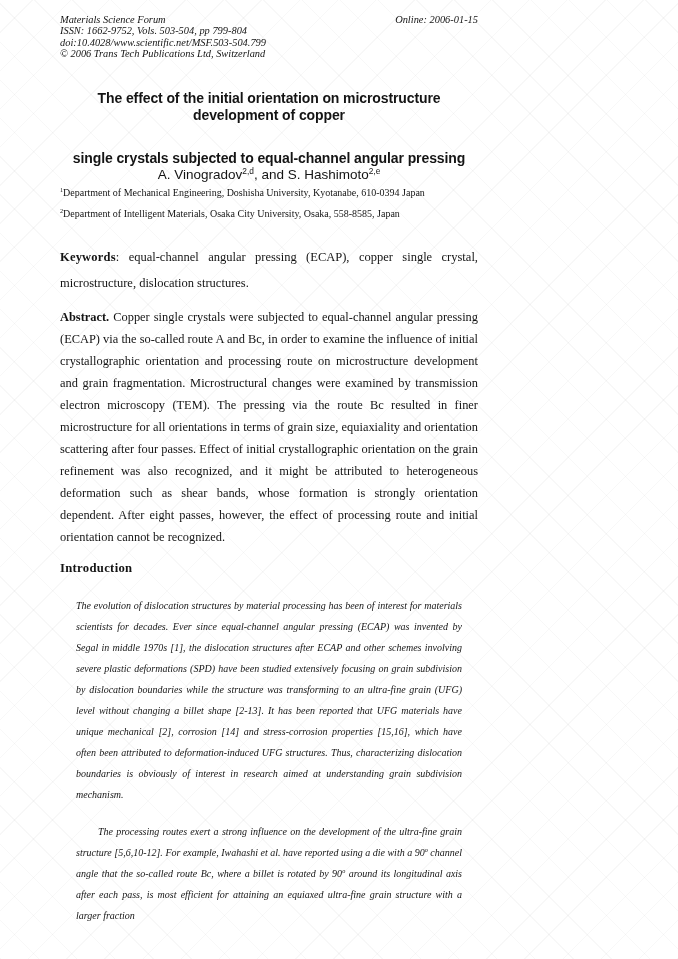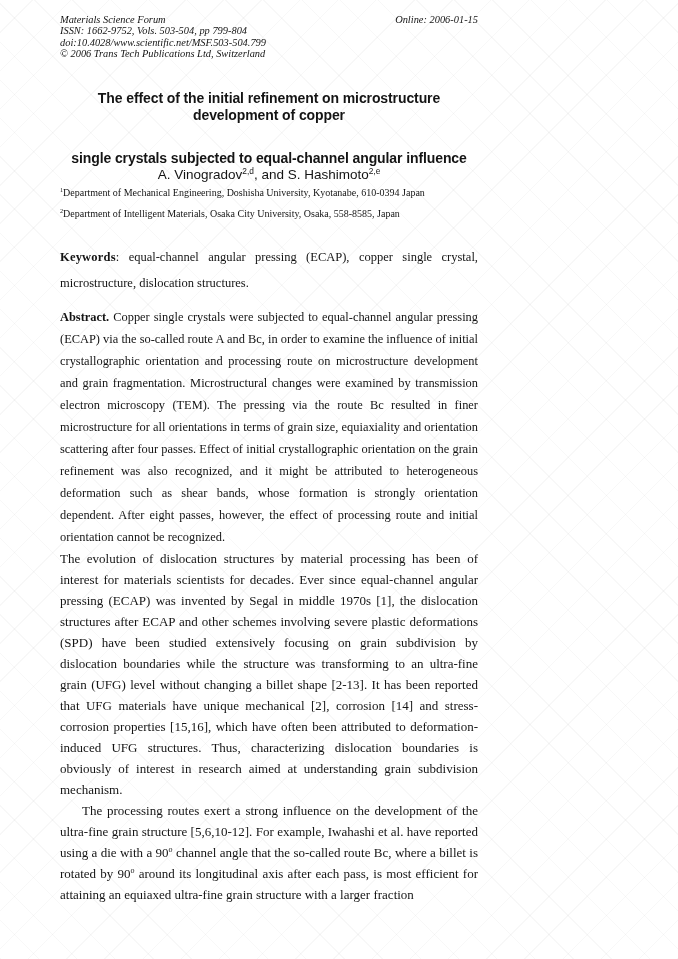--- a/index.html
+++ b/index.html
@@ -88,57 +88,59 @@
 
   
   .section-heading {
     margin-top: 10px;
     font-weight: bold;
     font-size: 12.7px;
     line-height: 21px;
     letter-spacing: 0.3px;
   }
   .body-para {
-    font-size: 13px;
+    font-size: 10px;
     line-height: 21px;
     text-align: justify;
-    margin: 0;
+    margin: 16px;
+    font-style: italic;
   }
   .body-para.indented { text-indent: 22px; }
 </style>
 </head>
 <body>
 
 <div class="page">
 
   <div class="journal-header">
     <div class="left-block">
       <div>Materials Science Forum</div>
       <div>ISSN: 1662-9752, Vols. 503-504, pp 799-804</div>
       <div>doi:10.4028/www.scientific.net/MSF.503-504.799</div>
       <div>© 2006 Trans Tech Publications Ltd, Switzerland</div>
     </div>
     <div class="online-date">Online: 2006-01-15</div>
   </div>
 
-  <div class="title-line first">The effect of the initial refinement on microstructure development of copper</div>
-  <div class="title-line second">single crystals subjected to equal-channel angular influence</div>
+  <div class="title-line first">The effect of the initial orientation on microstructure development of copper</div>
+  <div class="title-line second">single crystals subjected to equal-channel angular pressing</div>
 
   <div class="authors-line second">A. Vinogradov<sup>2,d</sup>, and S. Hashimoto<sup>2,e</sup></div>
 
   <div class="affiliations">
     <div class="aff-line"><sup>1</sup>Department of Mechanical Engineering, Doshisha University, Kyotanabe, 610-0394 Japan</div>
     <div class="aff-line"><sup>2</sup>Department of Intelligent Materials, Osaka City University, Osaka, 558-8585, Japan</div>
   </div>
 
   <div class="keywords">
     <b>Keywords</b><span>: equal-channel angular pressing (ECAP), copper single crystal, microstructure, dislocation structures.</span>
   </div>
 
   <div class="abstract">
     <b>Abstract.</b><span> Copper single crystals were subjected to equal-channel angular pressing (ECAP) via the so-called route A and Bc, in order to examine the influence of initial crystallographic orientation and processing route on microstructure development and grain fragmentation. Microstructural changes were examined by transmission electron microscopy (TEM). The pressing via the route Bc resulted in finer microstructure for all orientations in terms of grain size, equiaxiality and orientation scattering after four passes. Effect of initial crystallographic orientation on the grain refinement was also recognized, and it might be attributed to heterogeneous deformation such as shear bands, whose formation is strongly orientation dependent. After eight passes, however, the effect of processing route and initial orientation cannot be recognized.</span>
   </div>
 
+  <div class="section-heading">Introduction</div>
 
   <p class="body-para">The evolution of dislocation structures by material processing has been of interest for materials scientists for decades. Ever since equal-channel angular pressing (ECAP) was invented by Segal in middle 1970s [1], the dislocation structures after ECAP and other schemes involving severe plastic deformations (SPD) have been studied extensively focusing on grain subdivision by dislocation boundaries while the structure was transforming to an ultra-fine grain (UFG) level without changing a billet shape [2-13]. It has been reported that UFG materials have unique mechanical [2], corrosion [14] and stress-corrosion properties [15,16], which have often been attributed to deformation-induced UFG structures. Thus, characterizing dislocation boundaries is obviously of interest in research aimed at understanding grain subdivision mechanism.</p>
   <p class="body-para indented">The processing routes exert a strong influence on the development of the ultra-fine grain structure [5,6,10-12]. For example, Iwahashi et al. have reported using a die with a 90<sup>o</sup> channel angle that the so-called route Bc, where a billet is rotated by 90<sup>o</sup> around its longitudinal axis after each pass, is most efficient for attaining an equiaxed ultra-fine grain structure with a larger fraction</p>
 
 </div>
 
 </body></html>

